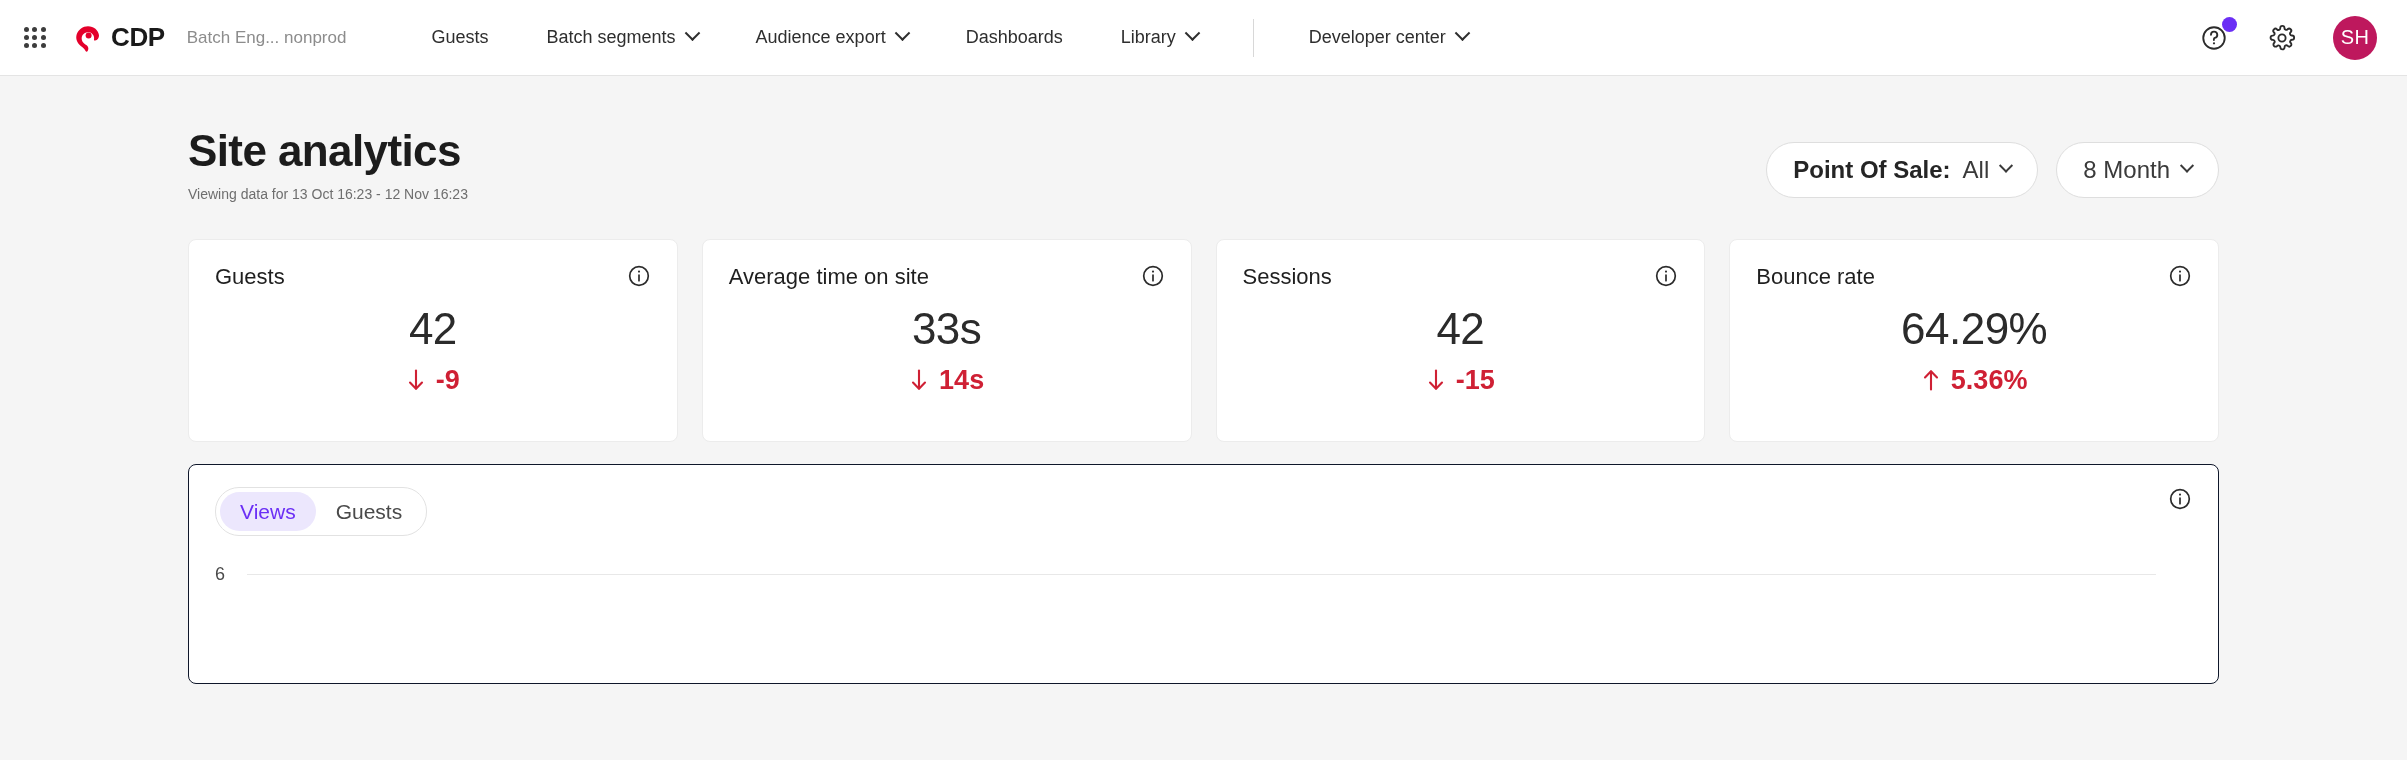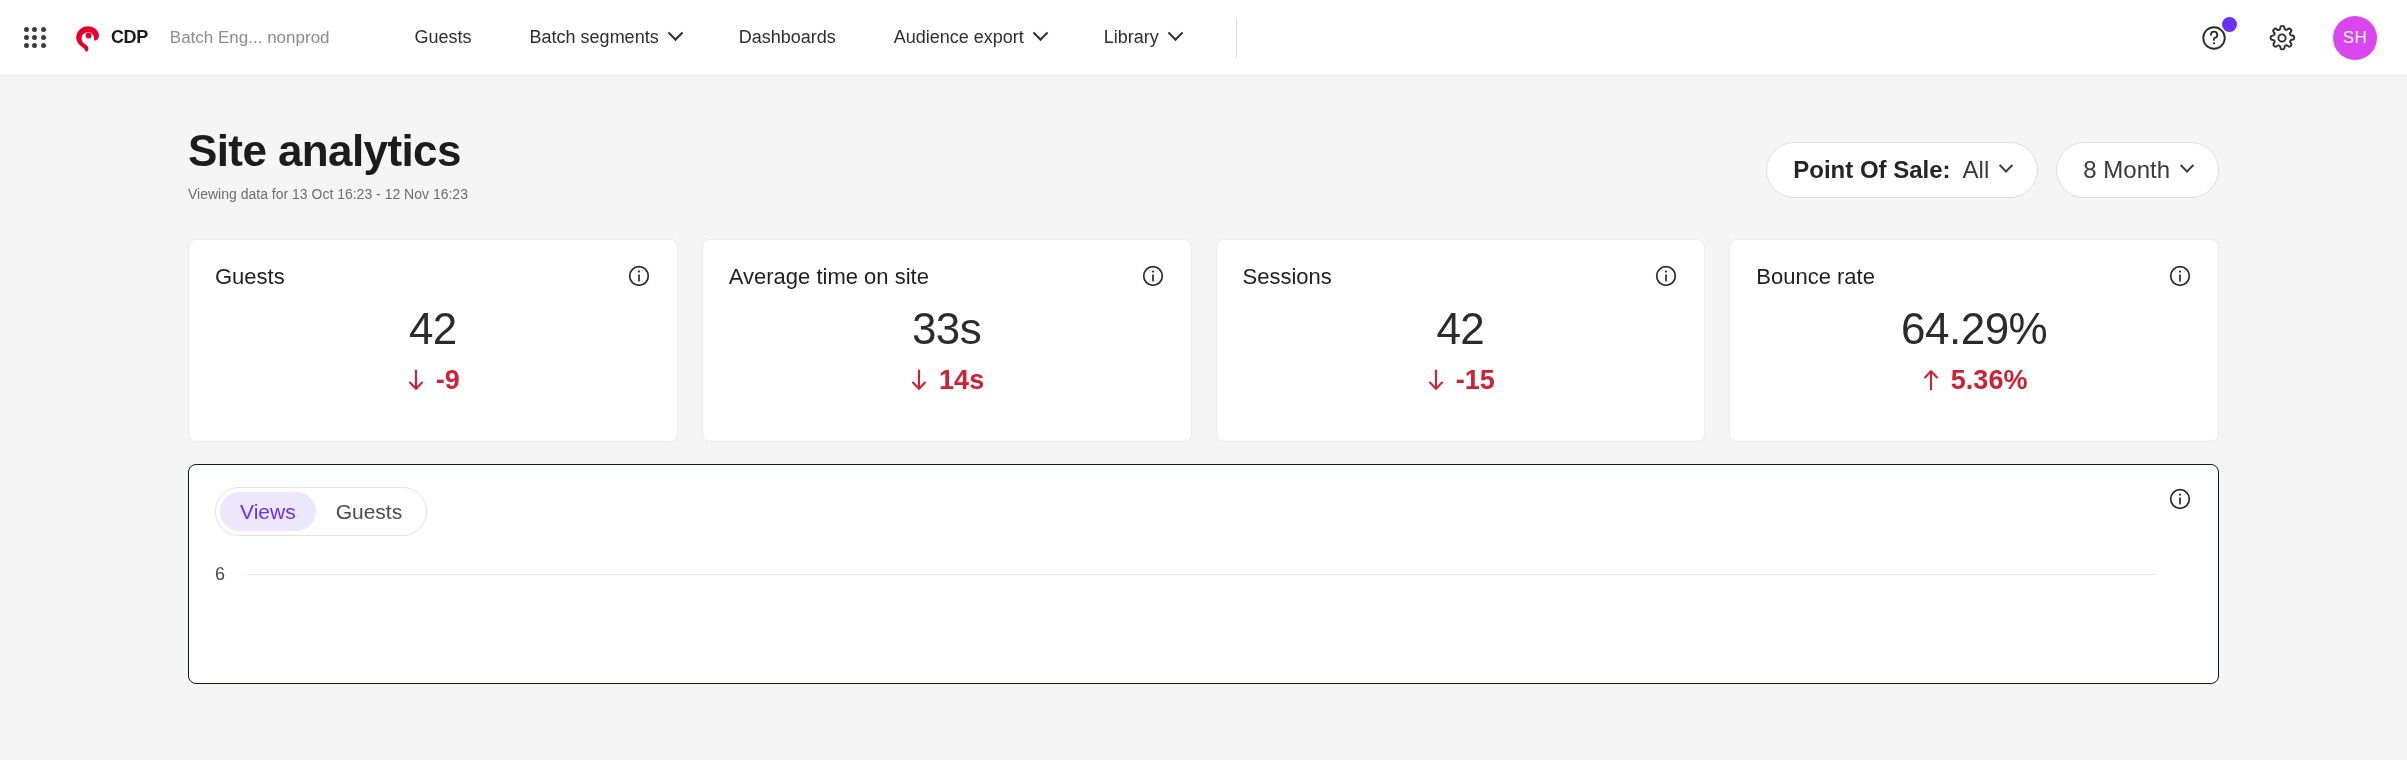--- a/index.html
+++ b/index.html
@@ -50,21 +50,21 @@
     cursor: pointer;
   }
   .brand-mark {
     width: 28px;
     height: 28px;
     flex: 0 0 28px;
     position: relative;
   }
   .brand-name {
     margin-left: 9px;
-    font-size: 18px;
+    font-size: 26px;
     font-weight: 700;
     letter-spacing: -0.4px;
     color: #1a1a1a;
   }
 
   .tenant {
     margin-left: 22px;
     font-size: 17px;
     color: #8c8c8c;
     white-space: nowrap;
@@ -127,23 +127,23 @@
     width: 15px;
     height: 15px;
     border-radius: 50%;
     background: #6b2ff5;
   }
 
   .avatar {
     width: 44px;
     height: 44px;
     border-radius: 50%;
-    background: #d946ef;
+    background: #be185d;
     color: #ffffff;
-    font-size: 17px;
+    font-size: 20px;
     letter-spacing: 0.4px;
     display: flex;
     align-items: center;
     justify-content: center;
     cursor: pointer;
   }
 
   
   .page {
     position: relative;
@@ -349,33 +349,37 @@
 
   <div class="navlinks">
     <div class="navitem">
       <span>Guests</span>
     </div>
     <div class="navitem">
       <span>Batch segments</span>
       <span class="chev"></span>
     </div>
     <div class="navitem">
-      <span>Dashboards</span>
-    </div>
-    <div class="navitem">
       <span>Audience export</span>
       <span class="chev"></span>
+    </div>
+    <div class="navitem">
+      <span>Dashboards</span>
     </div>
     <div class="navitem">
       <span>Library</span>
       <span class="chev"></span>
     </div>
 
     <div class="nav-divider"></div>
 
+    <div class="navitem">
+      <span>Developer center</span>
+      <span class="chev"></span>
+    </div>
   </div>
 
   <div class="nav-right">
     <div class="icon-btn">
       <svg viewBox="0 0 24 24" width="28" height="28" fill="none" stroke="#2b2b2b" stroke-width="1.6">
         <circle cx="12" cy="12" r="9.2"></circle>
         <path d="M9.4 9.2a2.7 2.7 0 1 1 3.3 2.7c-.6.2-.8.7-.8 1.3v.6" stroke-linecap="round"></path>
         <circle cx="12" cy="16.6" r="0.95" fill="#2b2b2b" stroke="none"></circle>
       </svg>
       <span class="notif-dot"></span>

